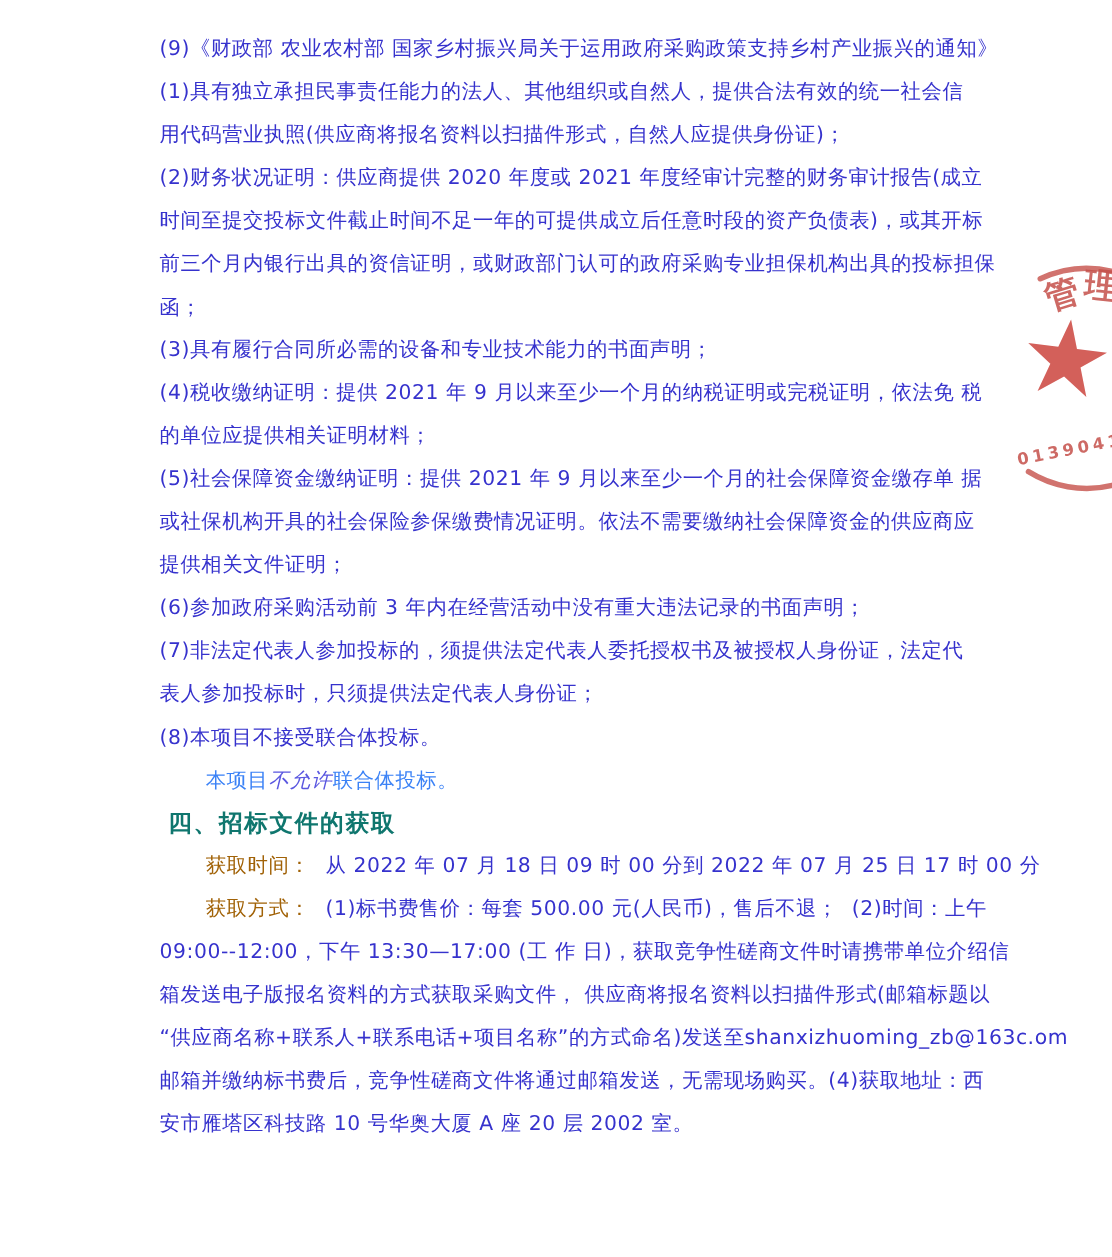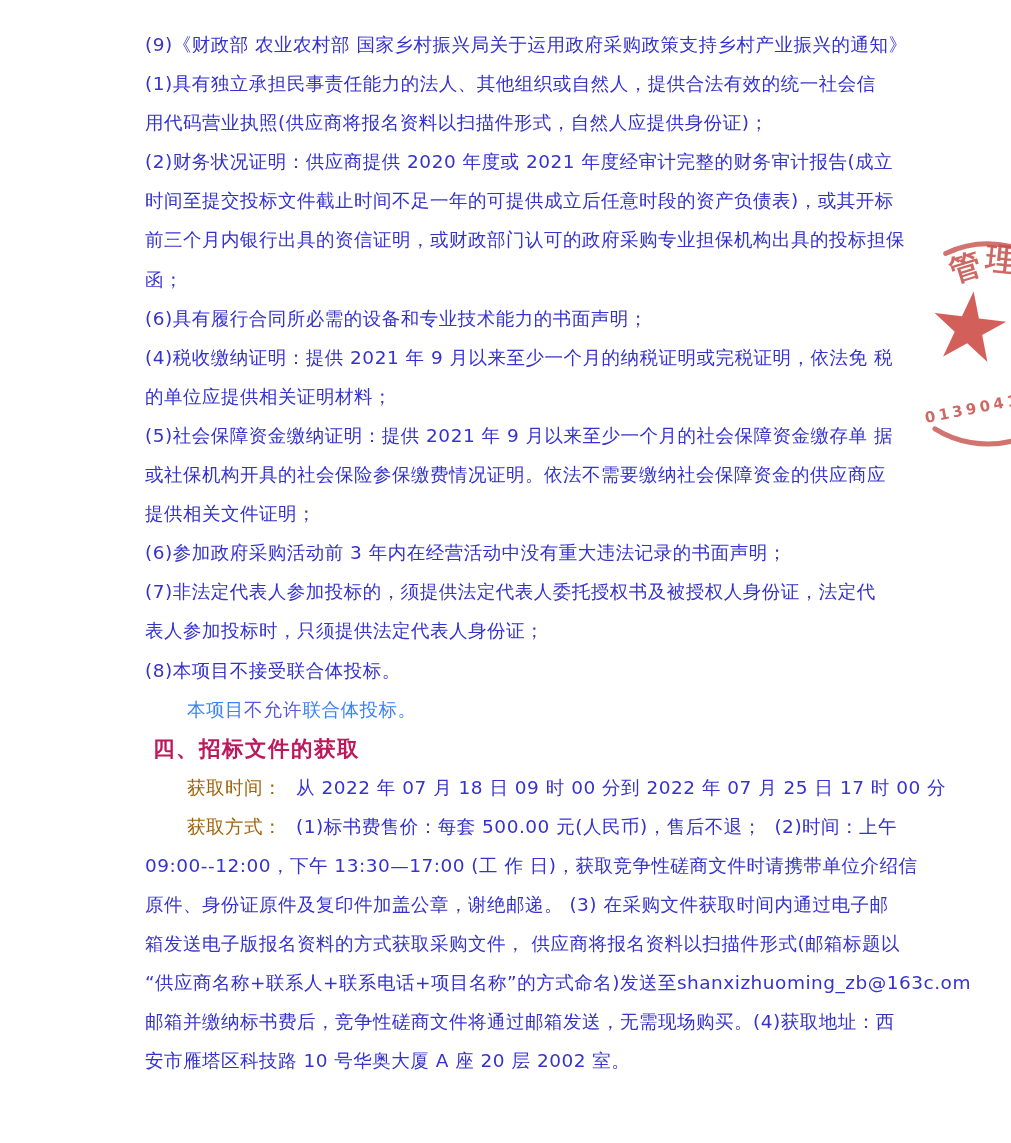--- a/index.html
+++ b/index.html
@@ -21,28 +21,29 @@
     font-size: 18.5px;
     color: #3632cd;           
     white-space: pre;
     letter-spacing: 0.5px;
   }
   .ln.ind { padding-left: 42px; }
   .dark { color: #3b82f6; }
   .lbl { color: #a16207; margin-right: 14px; }
   .em-italic {
     color: #5a57e0;
+    font-style: italic;
     letter-spacing: 1px;
   }
   .heading {
     height: 39.1px;
     line-height: 39.1px;
     font-size: 21.5px;
     font-weight: bold;
-    color: #be185d;
+    color: #0f766e;
     letter-spacing: 1.5px;
     padding-left: 8px;
     white-space: pre;
   }
   
   .seal {
     position: absolute;
     left: 855px; top: 225px;
     width: 156px; height: 245px;
     pointer-events: none;
@@ -82,41 +83,40 @@
 <body>
 
 <div class="content">
   <div class="ln">(9)《财政部 农业农村部 国家乡村振兴局关于运用政府采购政策支持乡村产业振兴的通知》</div>
   <div class="ln">(1)具有独立承担民事责任能力的法人、其他组织或自然人，提供合法有效的统一社会信</div>
   <div class="ln">用代码营业执照(供应商将报名资料以扫描件形式，自然人应提供身份证)；</div>
   <div class="ln">(2)财务状况证明：供应商提供 2020 年度或 2021 年度经审计完整的财务审计报告(成立</div>
   <div class="ln">时间至提交投标文件截止时间不足一年的可提供成立后任意时段的资产负债表)，或其开标</div>
   <div class="ln">前三个月内银行出具的资信证明，或财政部门认可的政府采购专业担保机构出具的投标担保</div>
   <div class="ln">函；</div>
-  <div class="ln">(6)具有履行合同所必需的设备和专业技术能力的书面声明；</div>
+  <div class="ln">(3)具有履行合同所必需的设备和专业技术能力的书面声明；</div>
   <div class="ln">(4)税收缴纳证明：提供 2021 年 9 月以来至少一个月的纳税证明或完税证明，依法免 税</div>
   <div class="ln">的单位应提供相关证明材料；</div>
   <div class="ln">(5)社会保障资金缴纳证明：提供 2021 年 9 月以来至少一个月的社会保障资金缴存单 据</div>
   <div class="ln">或社保机构开具的社会保险参保缴费情况证明。依法不需要缴纳社会保障资金的供应商应</div>
   <div class="ln">提供相关文件证明；</div>
   <div class="ln">(6)参加政府采购活动前 3 年内在经营活动中没有重大违法记录的书面声明；</div>
   <div class="ln">(7)非法定代表人参加投标的，须提供法定代表人委托授权书及被授权人身份证，法定代</div>
   <div class="ln">表人参加投标时，只须提供法定代表人身份证；</div>
   <div class="ln">(8)本项目不接受联合体投标。</div>
 
   <div class="ln ind"><span class="dark">本项目</span><span class="em-italic">不允许</span><span class="dark">联合体投标。</span></div>
 
   <div class="heading">四、招标文件的获取</div>
 
   <div class="ln ind"><span class="lbl">获取时间：</span><span>从 2022 年 07 月 18 日 09 时 00 分到 2022 年 07 月 25 日 17 时 00 分</span></div>
 
   <div class="ln ind"><span class="lbl">获取方式：</span><span>(1)标书费售价：每套 500.00 元(人民币)，售后不退；  (2)时间：上午</span></div>
 
   <div class="ln">09:00--12:00，下午 13:30—17:00 (工 作 日)，获取竞争性磋商文件时请携带单位介绍信</div>
-  <div class="ln">原件、身份证原件及复印件加盖公章，谢绝邮递。 (3) 在采购文件获取时间内通过电子邮</div>
   <div class="ln">箱发送电子版报名资料的方式获取采购文件， 供应商将报名资料以扫描件形式(邮箱标题以</div>
   <div class="ln">“供应商名称+联系人+联系电话+项目名称”的方式命名)发送至shanxizhuoming_zb@163c.om</div>
   <div class="ln">邮箱并缴纳标书费后，竞争性磋商文件将通过邮箱发送，无需现场购买。(4)获取地址：西</div>
   <div class="ln">安市雁塔区科技路 10 号华奥大厦 A 座 20 层 2002 室。</div>
 </div>
 
 <div class="seal">
   <svg width="156" height="245" viewBox="0 0 156 245">
 
     <path d="M 90.7 28.4 A 100 100 0 0 1 214.9 61.6" fill="none" stroke="#c5504a" stroke-width="5" stroke-linecap="round" opacity="0.8"></path>

